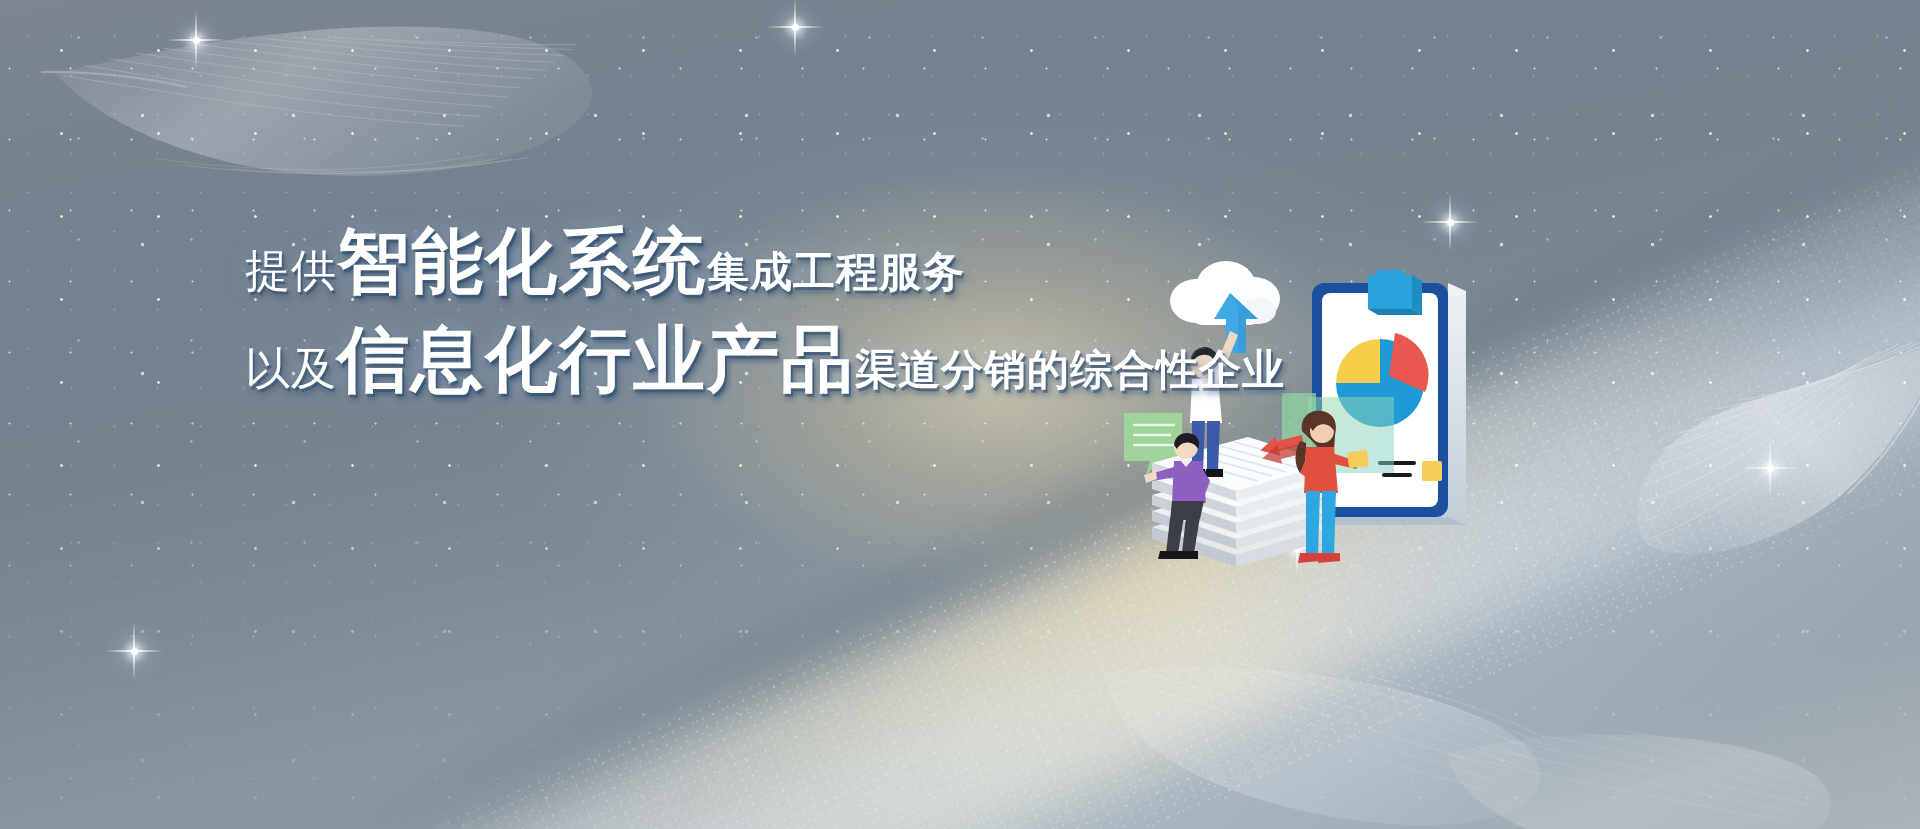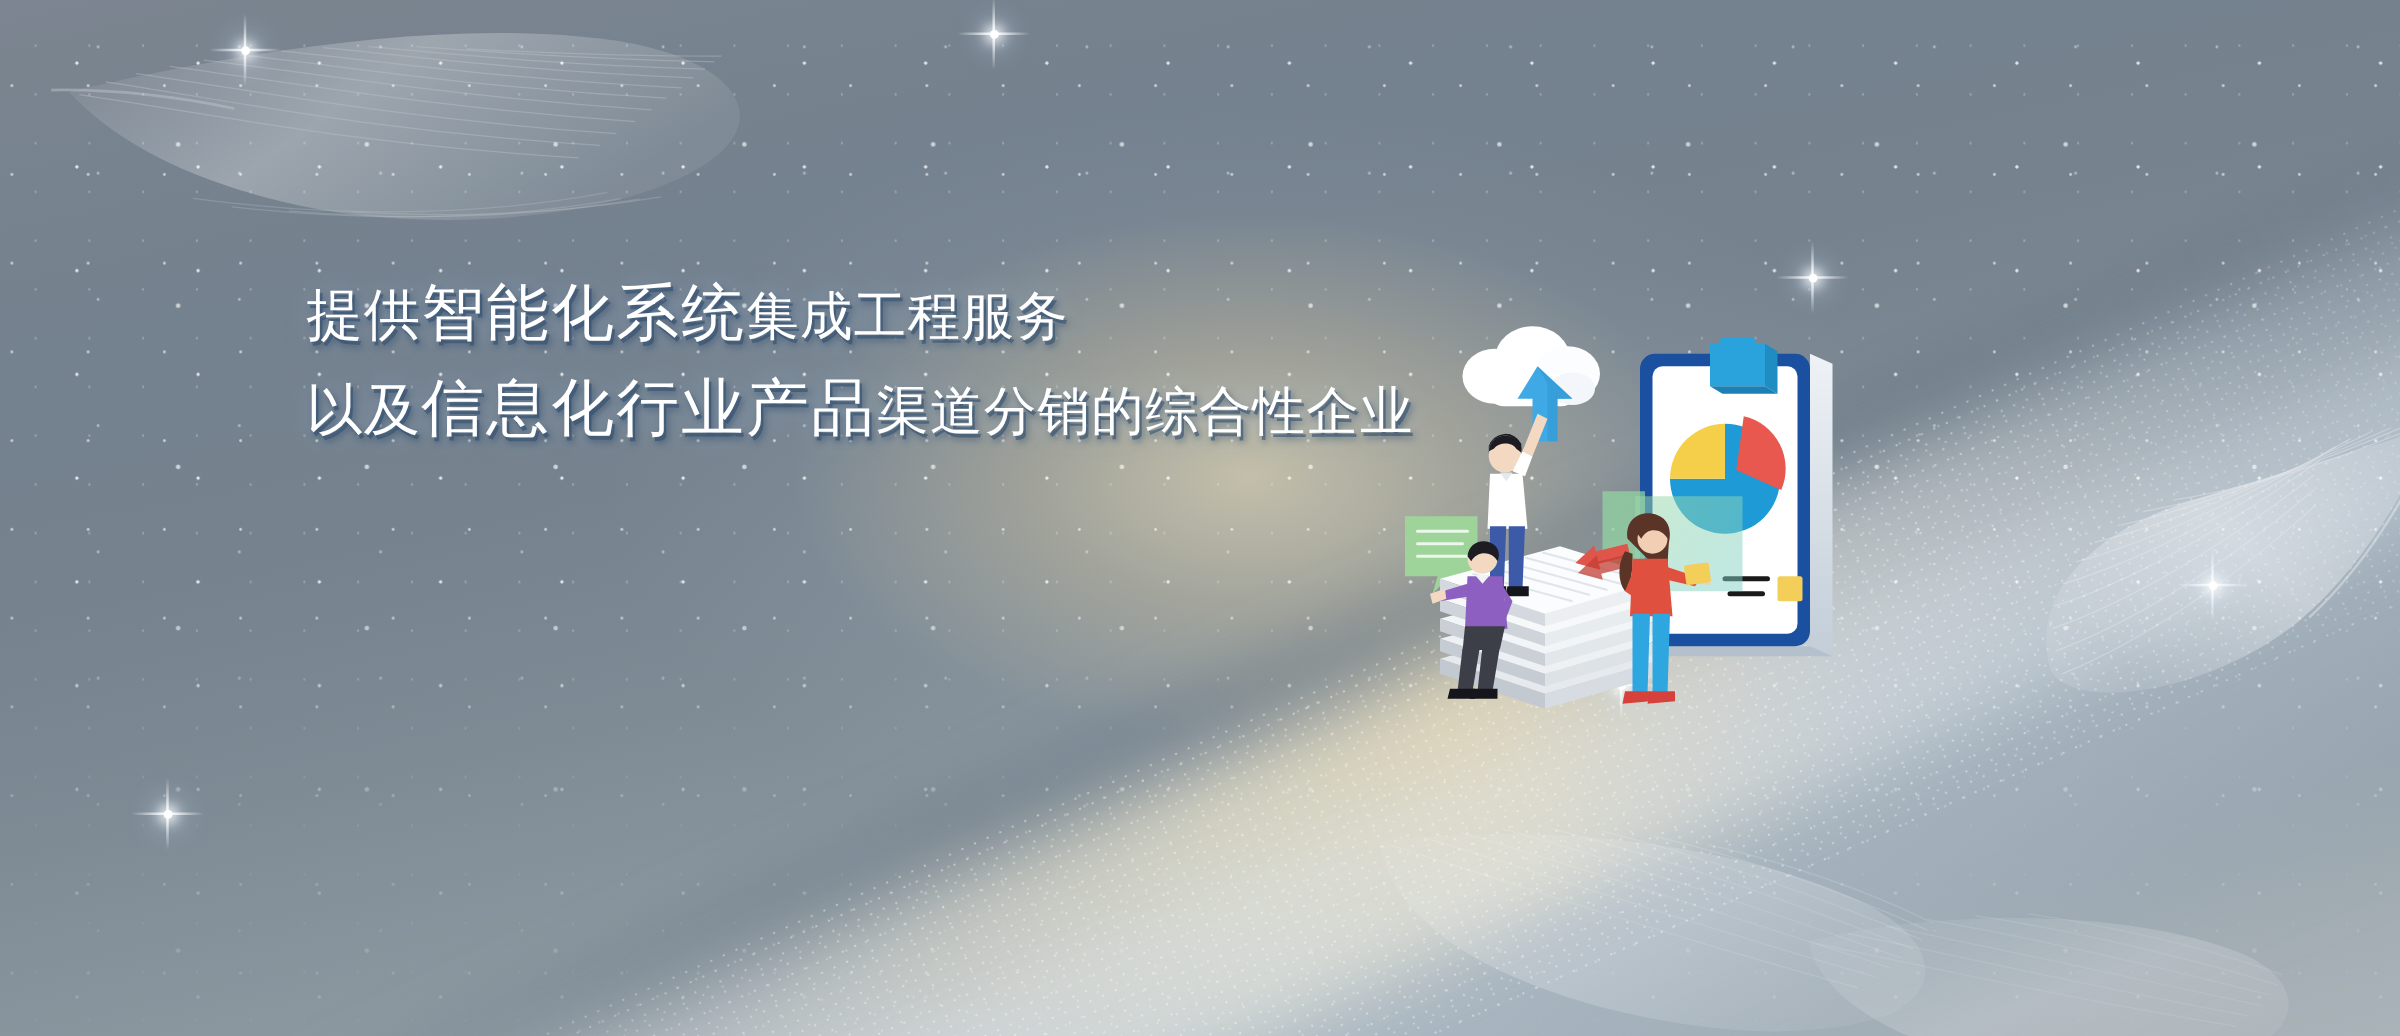--- a/index.html
+++ b/index.html
@@ -146,22 +146,22 @@
     color:#ffffff;
     font-family:"DejaVu Sans","Liberation Sans",sans-serif;
     text-shadow:
       2px 3px 0 rgba(44,74,110,.55),
       3px 5px 6px rgba(30,56,90,.55),
       0 0 22px rgba(150,190,235,.45);
     letter-spacing:1px;
   }
   .hl-line + .hl-line{ margin-top:26px; }
   .seg-sm{ font-size:45px; font-weight:400; }
-  .seg-lg{ font-size:50px; font-weight:400; letter-spacing:2px;text-align:right; }
-  .seg-tail{ font-size:42px; font-weight:400; }
+  .seg-lg{ font-size:72px; font-weight:700; letter-spacing:2px;text-align:right; }
+  .seg-tail{ font-size:42px; font-weight:700; }
 
   
   .illus{
     position:absolute;
     left:1130px; top:265px;
     width:420px; height:320px;
     z-index:15;
   }
   .illus svg{ display:block; width:100%; height:100%; overflow:visible; }
 

